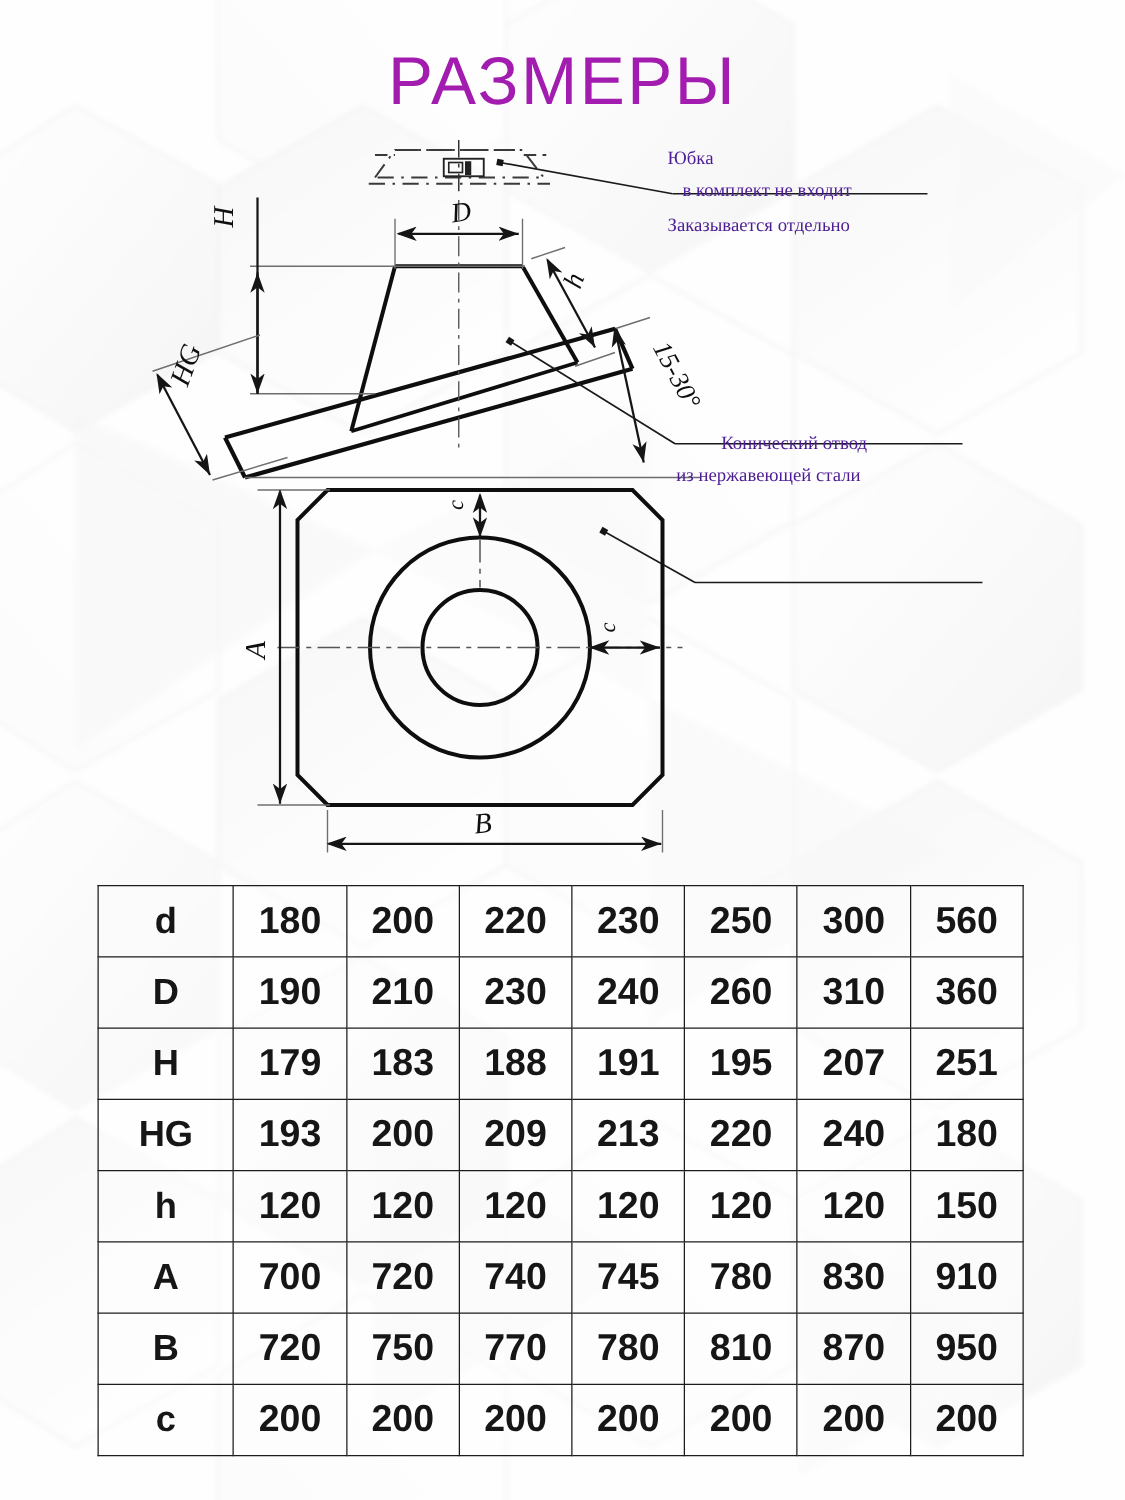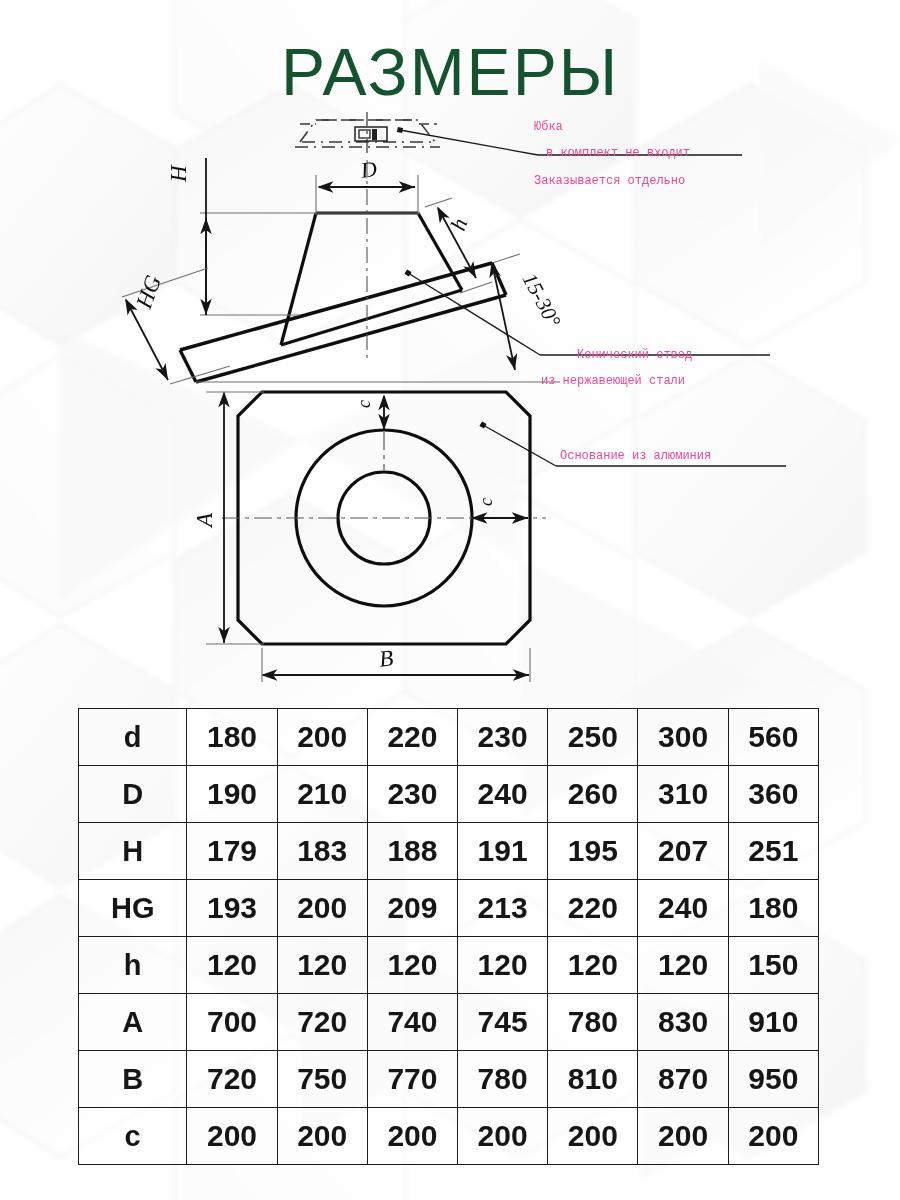--- a/index.html
+++ b/index.html
@@ -22,41 +22,41 @@
     position:absolute;inset:0;
     background:
       linear-gradient(135deg,#ffffff 0%,#f7f7f7 40%,#fdfdfd 100%);
   }
   #bg svg{position:absolute;inset:0;width:900px;height:1200px;}
 
   
   #title{
     position:absolute;left:0;right:0;top:34px;
     text-align:center;
-    font-size:66px;
+    font-size:54px;
     font-weight:400;
     letter-spacing:2px;
-    color:#14532d;
+    color:#a21caf;
     font-family:"Liberation Sans", sans-serif;
   }
 
   
   #drawing{
     position:absolute;left:0;top:0;width:900px;height:700px;
   }
 
   
   .note{
     position:absolute;
-    font-size:12px;
+    font-size:15px;
     font-weight:400;
-    color:#ec4899;
+    color:#4c1d95;
     white-space:nowrap;
     line-height:26px;
-    font-family:Liberation Mono, monospace;
+    font-family:Liberation Serif, serif;
   }
 
   
   #spec-table{
     position:absolute;
     left:78px; top:708px;
     width:741px;
     border-collapse:collapse;
     background:transparent;
   }
@@ -281,21 +281,20 @@
     </g>
   </svg>
 
   <div class="note" style="left:534px;top:114px;">Юбка</div>
   <div class="note" style="left:534px;top:140px;margin-left:12px;">в комплект не входит</div>
   <div class="note" style="left:534px;top:168px;">Заказывается отдельно</div>
 
   <div class="note" style="left:541px;top:342px;margin-left:36px;">Конический отвод</div>
   <div class="note" style="left:541px;top:368px;">из нержавеющей стали</div>
 
-  <div class="note" style="left:560px;top:443px;">Основание из алюминия</div>
 
   <table id="spec-table">
     <tbody>
         <tr>
           <td class="rowhead">d</td>
           <td class="val">180</td>
           <td class="val">200</td>
           <td class="val">220</td>
           <td class="val">230</td>
           <td class="val">250</td>

